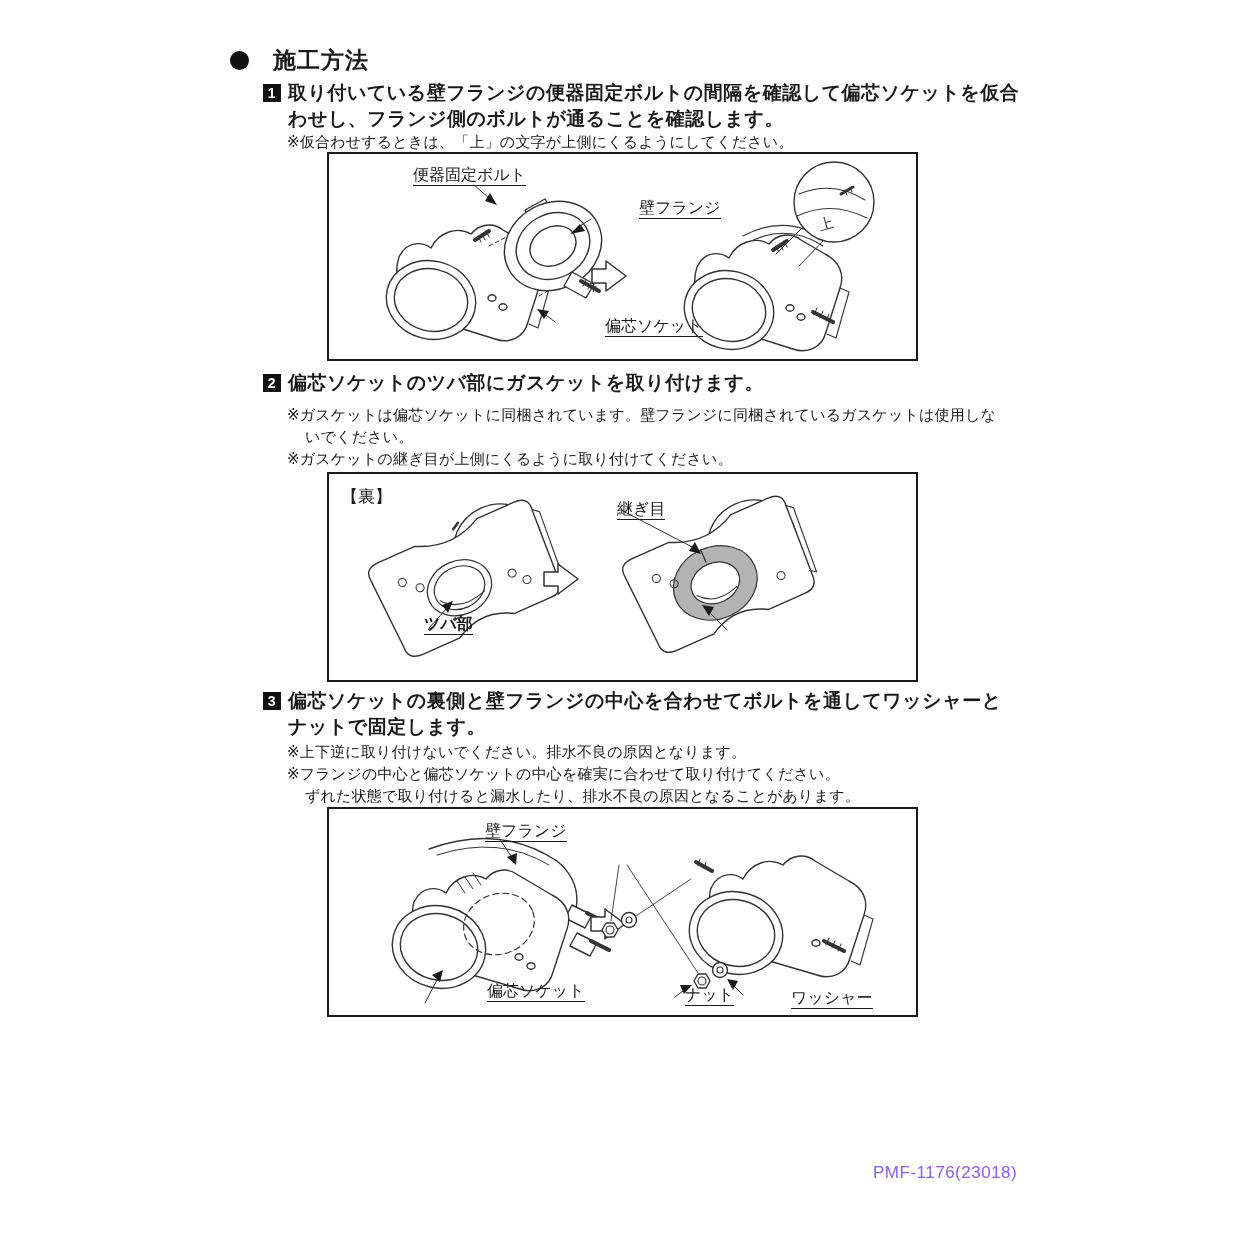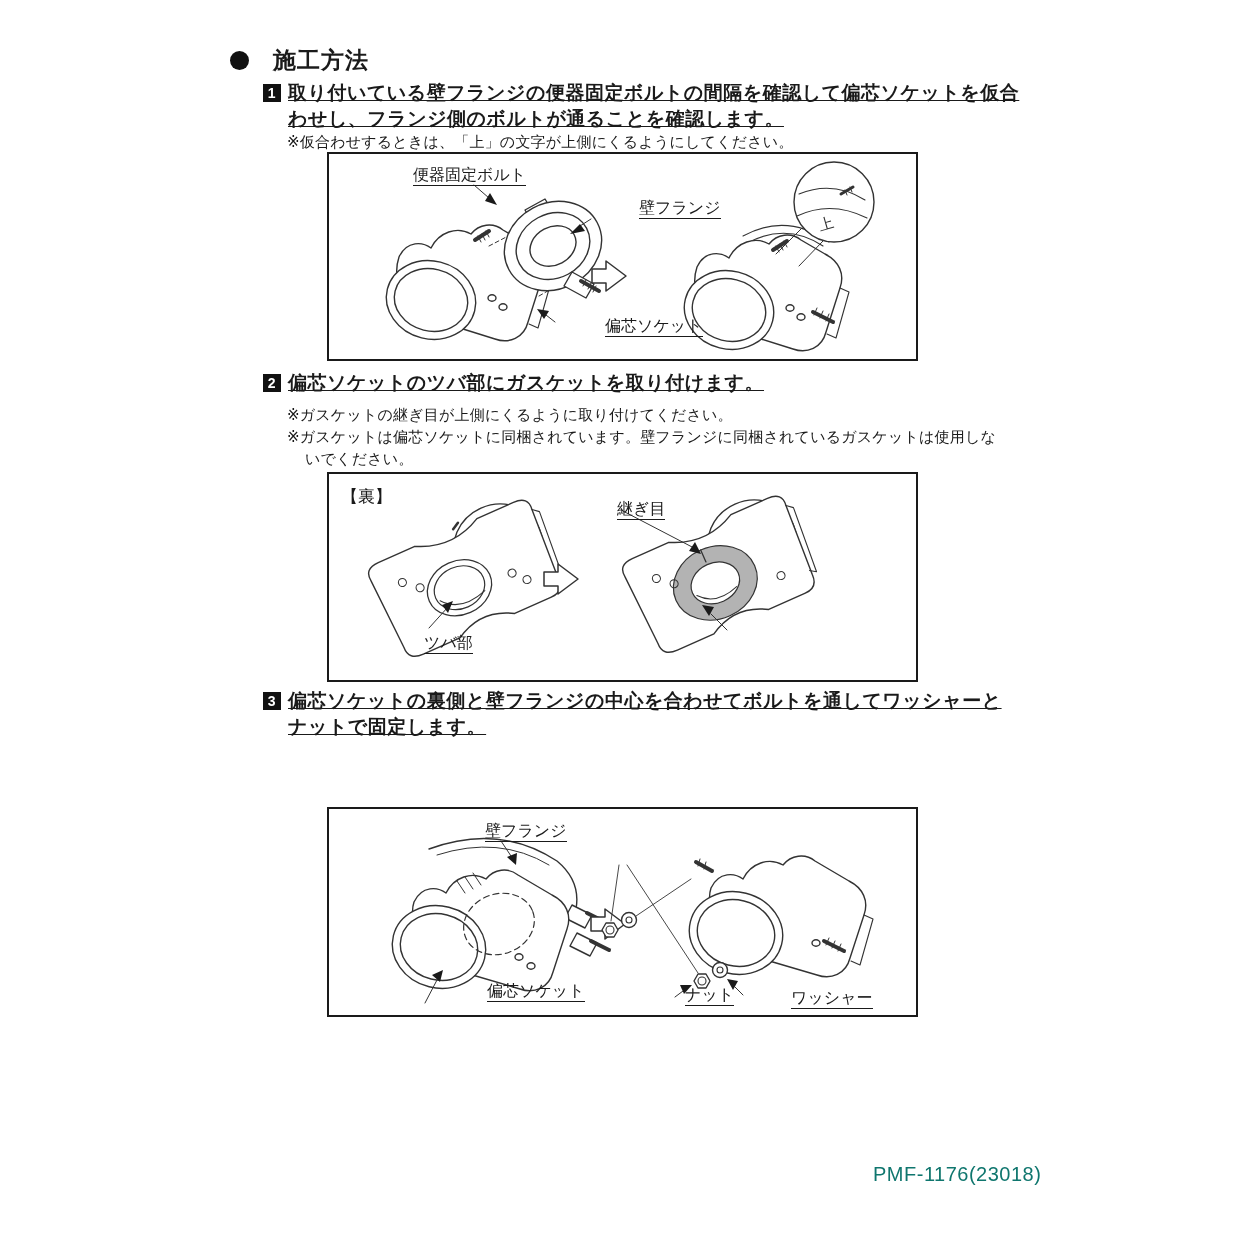--- a/index.html
+++ b/index.html
@@ -11,37 +11,37 @@
   .abs { position:absolute; }
 
   
   .title-row { display:flex; align-items:center; gap:24px; font-size:23px; font-weight:bold; letter-spacing:1px; }
   .bullet { width:19px; height:19px; border-radius:50%; background:#111; flex:none; }
 
   
   .step-head { display:flex; gap:7px; font-size:19px; font-weight:bold; line-height:26px; letter-spacing:0.5px; }
   .badge { flex:none; width:18px; height:18px; margin-top:4px; background:#111; color:#fff;
            font-size:14px; font-weight:bold; display:flex; align-items:center; justify-content:center; }
-  .head-text { width:733px;text-decoration:underline; }
+  .head-text { width:733px; }
 
   
   .note-block { font-size:15px; line-height:22px; letter-spacing:0.2px; }
   .note { padding-left:18px; text-indent:-18px; }
   .note-cont { padding-left:18px; }
 
   
   .dbox { border:2px solid #1a1a1a; background:#fff; box-sizing:border-box; }
   .dbox svg { position:absolute; left:0; top:0; }
   .dlabel { position:absolute; font-size:16px; line-height:19px; white-space:nowrap; color:#1a1a1a;margin-left:48px; }
   .ul { border-bottom:1.3px solid #1a1a1a; padding-bottom:1px; }
   .dnote-box { position:absolute; border:1.5px solid #1a1a1a; background:#fff;
                font-size:16px; line-height:21px; padding:2px 7px; white-space:nowrap; }
   .corner-label { position:absolute; font-size:17px; color:#1a1a1a; }
 
-  .footer { font-size:20px; color:#0f766e; letter-spacing:0.5px; }
+  .footer { font-size:17px; color:#8b5cf6; letter-spacing:0.5px; }
 
   
   .art path, .art ellipse, .art circle, .art polygon, .art line { vector-effect:none; }
 </style>
 </head>
 <body>
 
 <div class="page">
 
   <div class="abs title-row" style="left:230px; top:45px;">
@@ -122,22 +122,22 @@
     <div class="dlabel ul" style="left:36px; top:11px;">便器固定ボルト</div>
     <div class="dlabel ul" style="left:262px; top:44px;">壁フランジ</div>
     <div class="dlabel ul" style="left:228px; top:162px;">偏芯ソケット</div>
   </div>
 
   <div class="abs step-head" style="left:263px; top:370px;">
     <span class="badge">2</span>
     <div class="head-text">偏芯ソケットのツバ部にガスケットを取り付けます。</div>
   </div>
   <div class="abs note-block" style="left:287px; top:404px; width:724px;">
+    <div class="note">※ガスケットは偏芯ソケットに同梱されています。壁フランジに同梱されているガスケットは使用しないでください。</div>
     <div class="note">※ガスケットの継ぎ目が上側にくるように取り付けてください。</div>
-    <div class="note">※ガスケットは偏芯ソケットに同梱されています。壁フランジに同梱されているガスケットは使用しないでください。</div>
   </div>
 
   <div class="abs dbox" style="left:327px; top:472px; width:591px; height:210px;">
     <svg class="art" width="587" height="206" viewBox="0 0 587 206">
       <g stroke="#333" fill="none" stroke-width="1.4" stroke-linecap="round" stroke-linejoin="round">
 
         <g transform="translate(138,106) rotate(-24)">
           <ellipse cx="42" cy="-18" rx="45" ry="42" fill="#fff"></ellipse>
           <path d="M-88,-38 Q-90,-52 -74,-52 L-34,-52 Q0,-34 34,-52 L74,-52 Q90,-52 88,-38 L84,36 Q84,50 70,50 L30,50 Q0,32 -30,50 L-70,50 Q-86,50 -85,36 Z" fill="#fff"></path>
           <path d="M88,-38 l6,5 -5,68 -6,-4" stroke-width="1.1"></path>
@@ -171,26 +171,31 @@
           <polygon points="124,127 113,131 119,139" fill="#1a1a1a" stroke="none"></polygon>
           <path d="M292,36 L365,74"></path>
           <polygon points="372,80 360,77 366,68" fill="#1a1a1a" stroke="none"></polygon>
           <path d="M398,156 L382,140"></path>
           <polygon points="373,131 385,133 380,142" fill="#1a1a1a" stroke="none"></polygon>
         </g>
       </g>
     </svg>
     <div class="corner-label" style="left:12px; top:11px;">【裏】</div>
     <div class="dlabel ul" style="left:240px; top:25px;">継ぎ目</div>
-    <div class="dlabel ul" style="left:47px; top:159px;">ツバ部</div>
+    <div class="dlabel ul" style="left:47px; top:140px;font-weight:bold;">ツバ部</div>
   </div>
 
   <div class="abs step-head" style="left:263px; top:688px;">
     <span class="badge">3</span>
     <div class="head-text">偏芯ソケットの裏側と壁フランジの中心を合わせてボルトを通してワッシャーとナットで固定します。</div>
+  </div>
+  <div class="abs note-block" style="left:287px; top:741px; width:733px;">
+    <div class="note">※上下逆に取り付けないでください。排水不良の原因となります。</div>
+    <div class="note">※フランジの中心と偏芯ソケットの中心を確実に合わせて取り付けてください。</div>
+    <div class="note-cont">ずれた状態で取り付けると漏水したり、排水不良の原因となることがあります。</div>
   </div>
 
   <div class="abs dbox" style="left:327px; top:807px; width:591px; height:210px;">
     <svg class="art" width="587" height="206" viewBox="0 0 587 206">
       <g stroke="#333" fill="none" stroke-width="1.4" stroke-linecap="round" stroke-linejoin="round">
 
         <g>
           <path d="M100,40 Q170,14 228,52 Q252,72 247,100"></path>
           <path d="M108,46 Q170,26 220,56" stroke-width="1"></path>
           <path d="M243,96 l20,10 -7,13 -20,-10 z" fill="#fff"></path>

